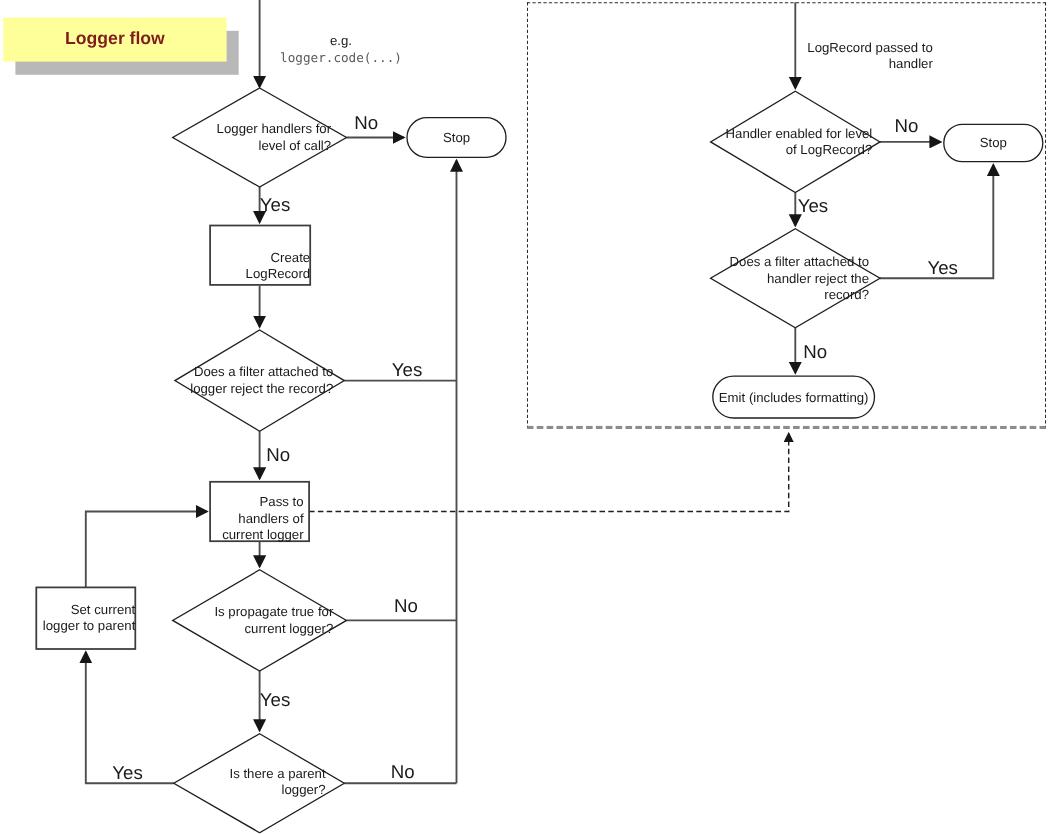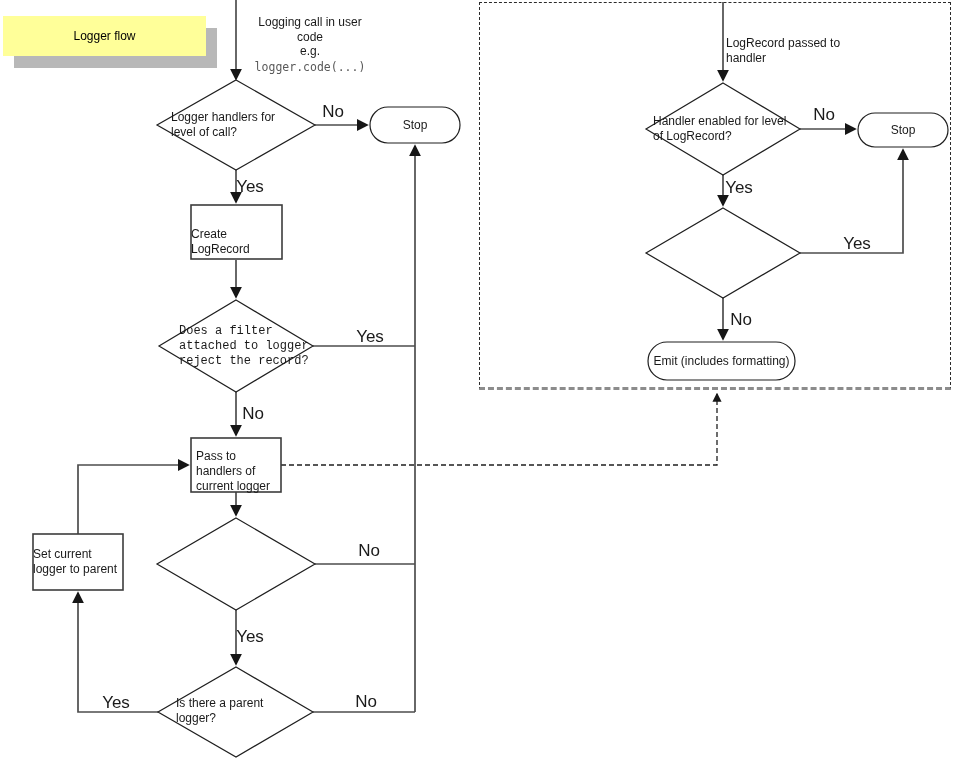--- a/index.html
+++ b/index.html
@@ -11,38 +11,38 @@
   
   .handler-box{position:absolute;left:479px;top:2px;width:470px;height:384px;
     border-top:1px dashed #2b2b2b;border-left:1px dashed #2b2b2b;border-right:1px dashed #2b2b2b;
     border-bottom:3px dashed #8c8c8c;z-index:1;}
 
   
   .sticky{position:absolute;z-index:3;}
   .sticky .shadow{position:absolute;left:11px;top:12px;width:100%;height:100%;background:#b8b8b8;}
   .sticky .face{position:relative;width:100%;height:100%;background:#ffff99;
     display:flex;align-items:center;justify-content:center;
-    font-size:12px;font-weight:normal;color:#000000;}
+    font-size:16px;font-weight:bold;color:#7f1d1d;}
   .sticky-logger{left:3px;top:16px;width:203px;height:40px;}
   .sticky-handler{left:488px;top:19px;width:206px;height:42px;}
 
   
   .nlabel{position:absolute;display:flex;align-items:center;justify-content:center;
-    text-align:left;font-size:12px;line-height:1.25;z-index:4;}
+    text-align:right;font-size:12px;line-height:1.25;z-index:4;}
   .elabel{position:absolute;transform:translate(-50%,-50%);font-size:17px;z-index:4;white-space:nowrap;}
 
   .t-start{left:246px;top:15px;width:128px;text-align:center;position:absolute;z-index:4;
     font-size:12px;line-height:1.22;}
   .t-start .code{font-family:"DejaVu Sans Mono", monospace;color:#595959;font-size:11.5px;display:block;margin-top:1px;}
   .t-hstart{left:726px;top:36px;width:122px;}
 
   .t-d1{left:171px;top:95px;width:130px;height:60px;}
   .t-stop1{left:370px;top:107px;width:90px;height:36px;}
   .t-r1{left:191px;top:205px;width:91px;height:54px;margin-top:10px;}
-  .t-d2{left:179px;top:316px;width:134px;height:60px;font-family:Liberation Mono, monospace;}
+  .t-d2{left:169px;top:316px;width:134px;height:60px;}
   .t-r2{left:191px;top:438px;width:90px;height:66px;padding:0 5px;box-sizing:border-box;}
   .t-d3{left:169px;top:534px;width:134px;height:60px;}
   .t-d4{left:176px;top:684px;width:120px;height:54px;}
   .t-r3{left:33px;top:534px;width:90px;height:56px;}
   .t-dh1{left:653px;top:99px;width:140px;height:60px;}
   .t-stop2{left:858px;top:113px;width:90px;height:34px;}
   .t-dh2{left:656px;top:223px;width:134px;height:60px;}
   .t-emit{left:648px;top:342px;width:147px;height:38px;white-space:nowrap;}
 
   .l-no1{left:333px;top:112px;}  .l-yes1{left:250px;top:187px;}
@@ -104,35 +104,37 @@
       <rect x="648" y="342" width="147" height="38" rx="19" ry="19"></rect>
     </g>
   </svg>
 
   <div class="sticky sticky-logger">
     <div class="shadow"></div>
     <div class="face">Logger flow</div>
   </div>
 
   <div class="t-start">
-    <span>Logging call in user code</span><br>
+    <br>
     <span>e.g.</span>
     <span class="code">logger.code(...)</span>
   </div>
   <div class="nlabel t-hstart">LogRecord passed to handler</div>
 
   <div class="nlabel t-d1">Logger handlers for level of call?</div>
   <div class="nlabel t-stop1">Stop</div>
   <div class="nlabel t-r1">Create LogRecord</div>
   <div class="nlabel t-d2">Does a filter attached to logger reject the record?</div>
   <div class="nlabel t-r2">Pass to handlers of current logger</div>
+  <div class="nlabel t-d3">Is propagate true for current logger?</div>
   <div class="nlabel t-r3">Set current logger to parent</div>
   <div class="nlabel t-d4">Is there a parent logger?</div>
   <div class="nlabel t-dh1">Handler enabled for level of LogRecord?</div>
   <div class="nlabel t-stop2">Stop</div>
+  <div class="nlabel t-dh2">Does a filter attached to handler reject the record?</div>
   <div class="nlabel t-emit">Emit (includes formatting)</div>
 
   <span class="elabel l-no1">No</span>
   <span class="elabel l-yes1">Yes</span>
   <span class="elabel l-yes2">Yes</span>
   <span class="elabel l-no2">No</span>
   <span class="elabel l-no3">No</span>
   <span class="elabel l-yes3">Yes</span>
   <span class="elabel l-yes4">Yes</span>
   <span class="elabel l-no4">No</span>

